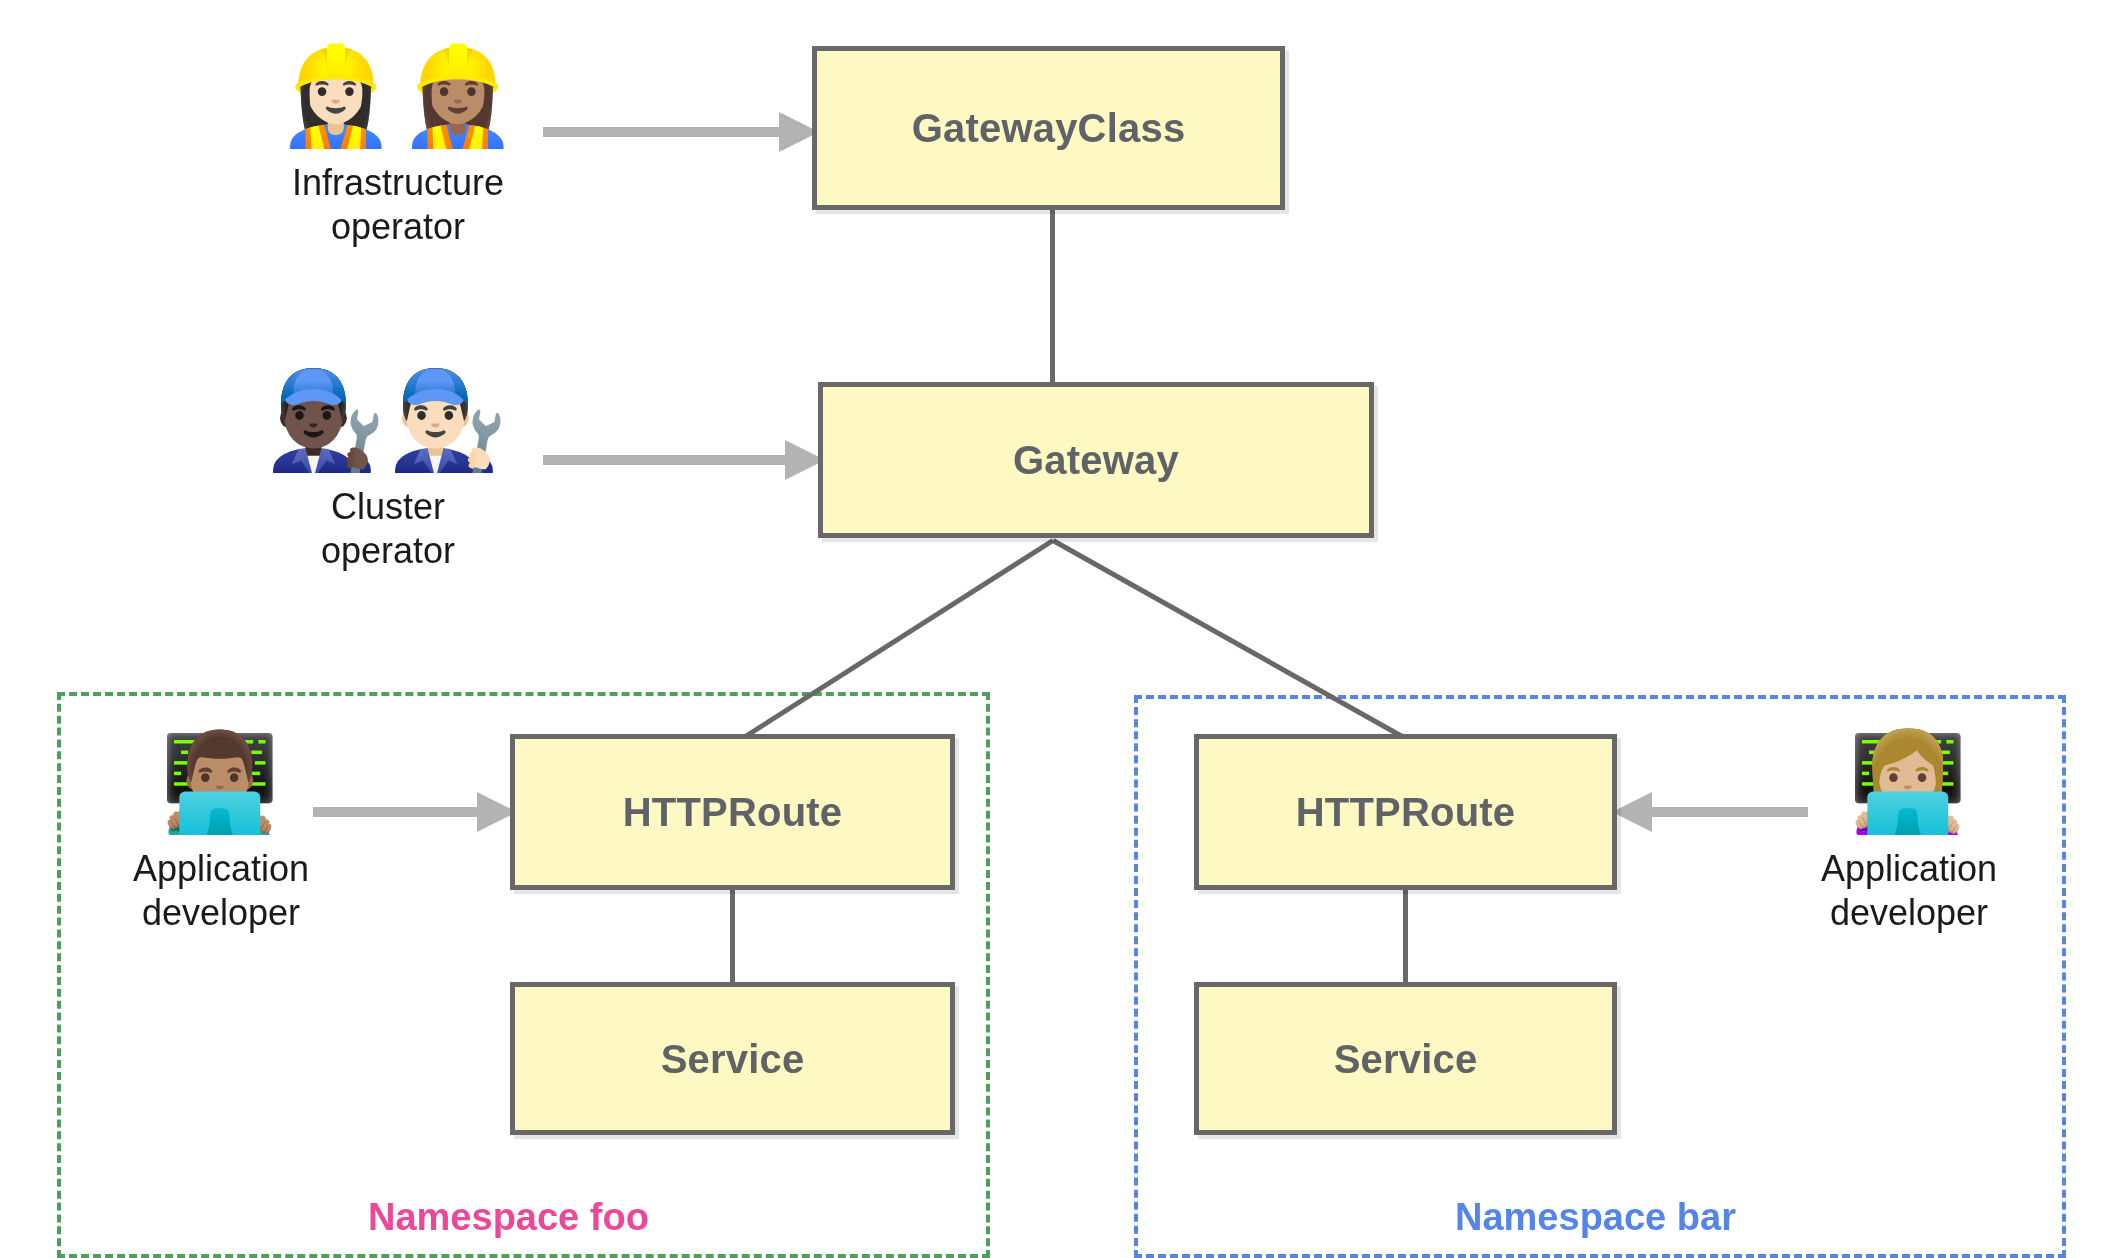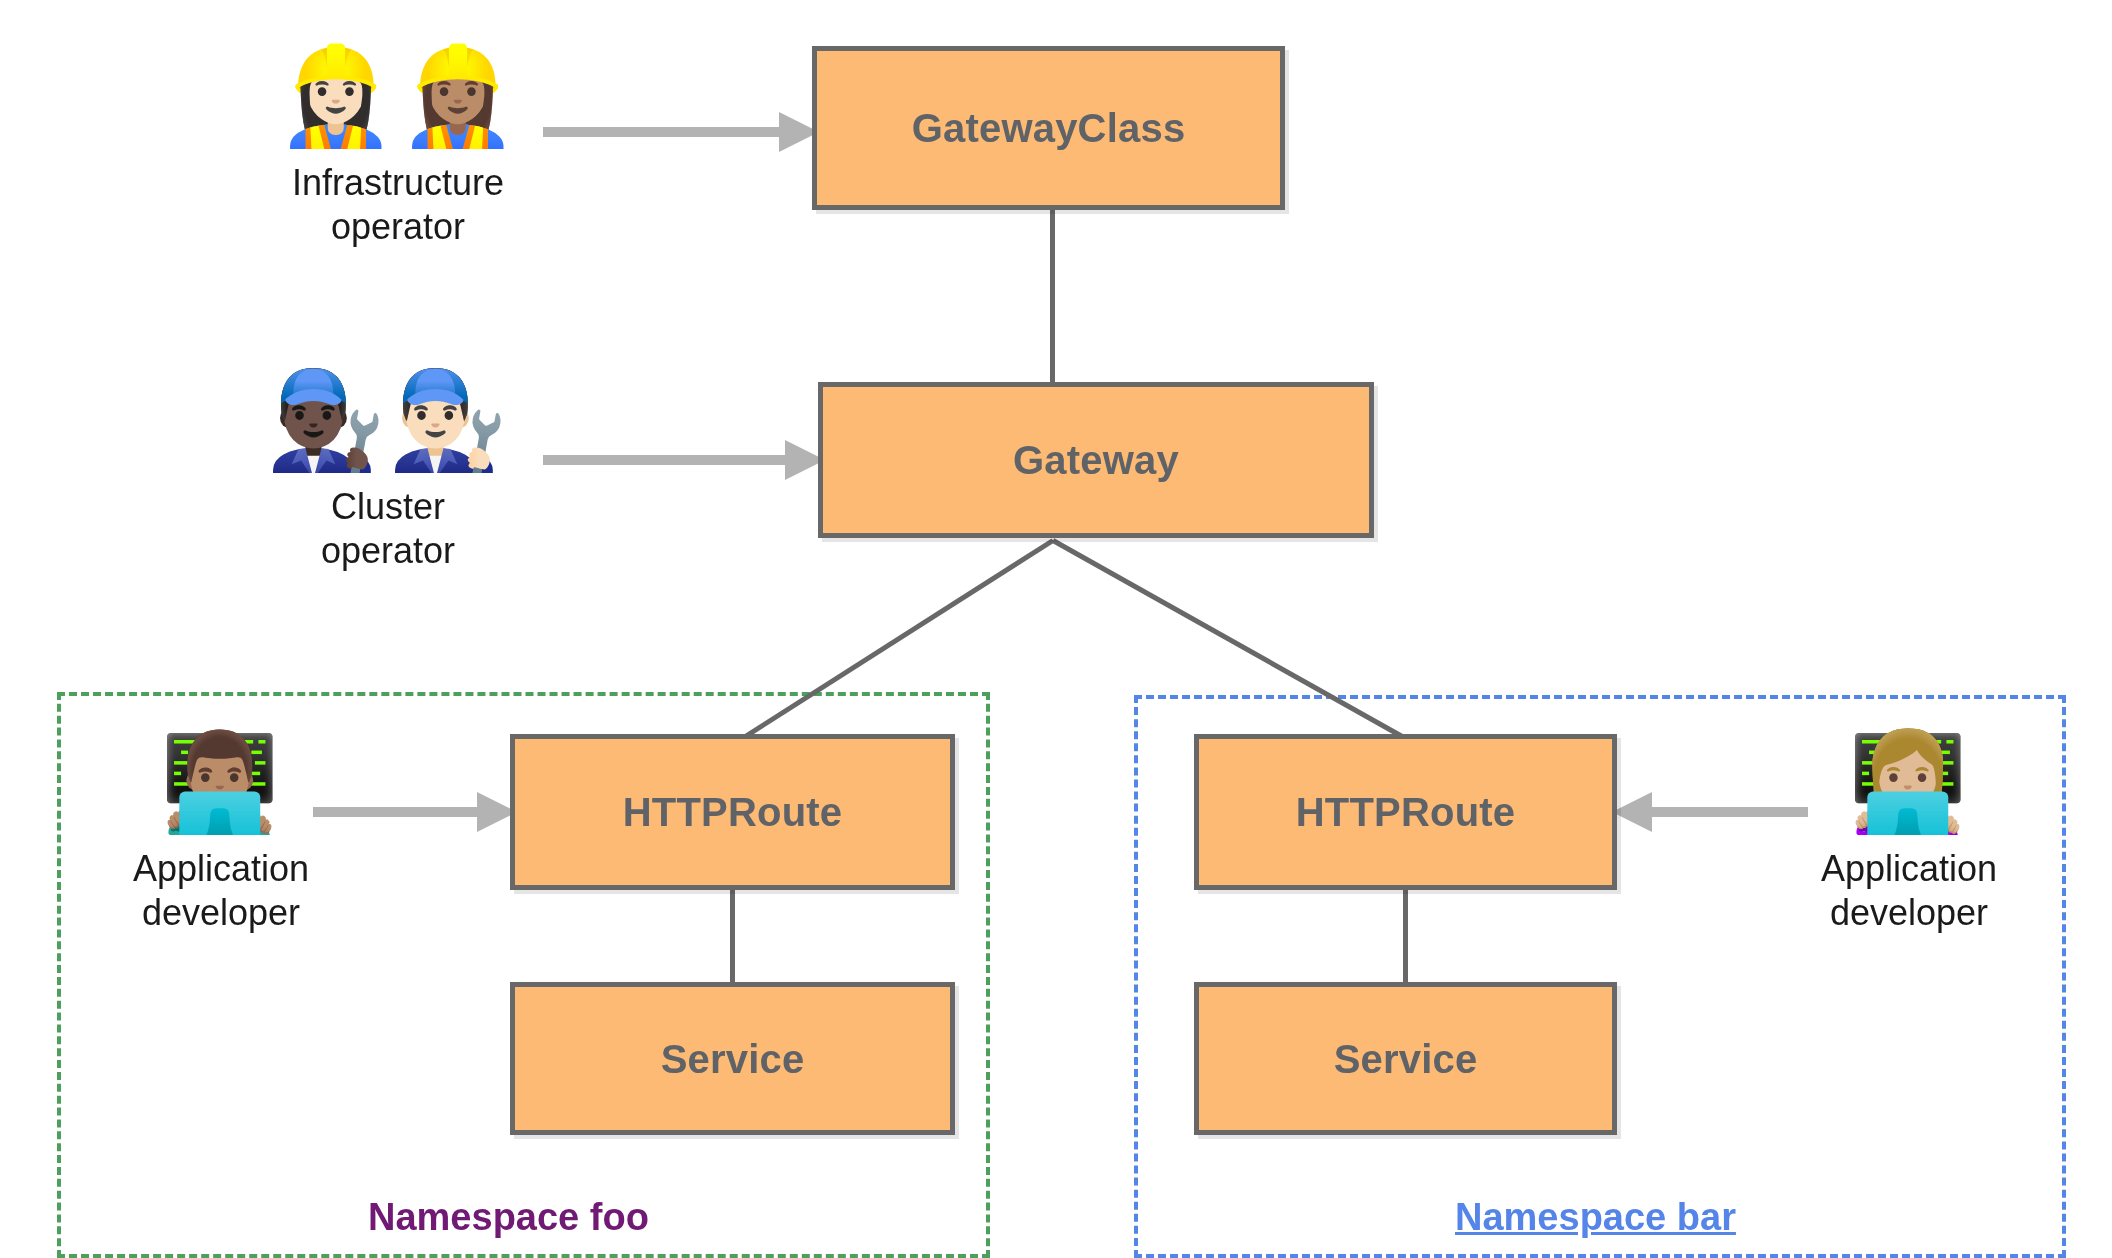--- a/index.html
+++ b/index.html
@@ -11,21 +11,21 @@
     position:relative;
     width:2112px;
     height:1258px;
     background:#ffffff;
     overflow:hidden;
   }
   
   .node{
     position:absolute;
     box-sizing:border-box;
-    background:#fdba74;
+    background:#fef9c3;
     border:5px solid #686868;
     box-shadow:4px 4px 0 0 rgba(0,0,0,0.10);
     display:flex;
     align-items:center;
     justify-content:center;
     z-index:5;
   }
   .node-label{
     font-size:40px;
     font-weight:700;
@@ -53,22 +53,22 @@
   #ns-foo{left:57px;top:692px;width:933px;height:566px;border-color:#4ca05c;}
   #ns-bar{left:1134px;top:695px;width:932px;height:563px;border-color:#5585e8;}
   .ns-label{
     position:absolute;
     font-size:38px;
     font-weight:700;
     line-height:1;
     white-space:nowrap;
     z-index:6;
   }
-  #ns-foo-label{left:368px;top:1198px;color:#701a75;}
-  #ns-bar-label{left:1455px;top:1198px;color:#5585e8;text-decoration:underline;}
+  #ns-foo-label{left:368px;top:1198px;color:#ec4899;}
+  #ns-bar-label{left:1455px;top:1198px;color:#5585e8;}
 
   
   .conn{
     position:absolute;
     background:#686868;
     z-index:2;
   }
   
   #conn-gc-gw{left:1050px;top:208px;width:5px;height:178px;}
   

